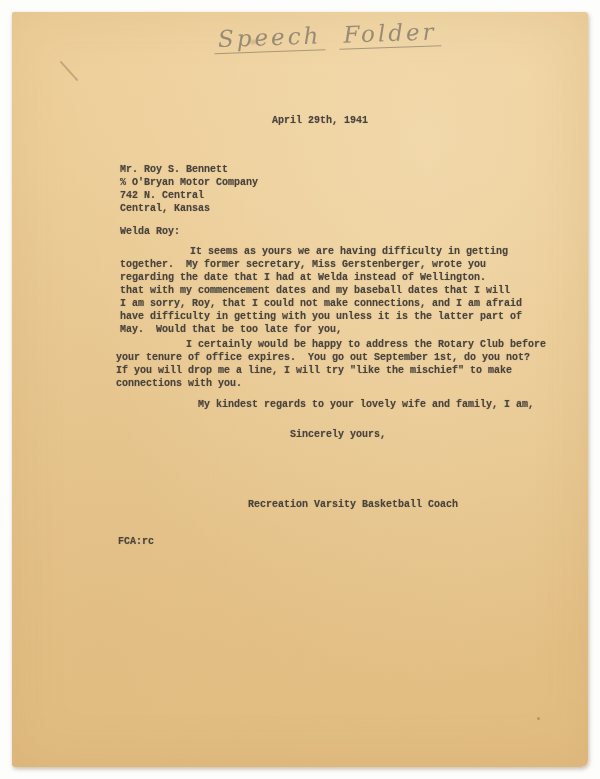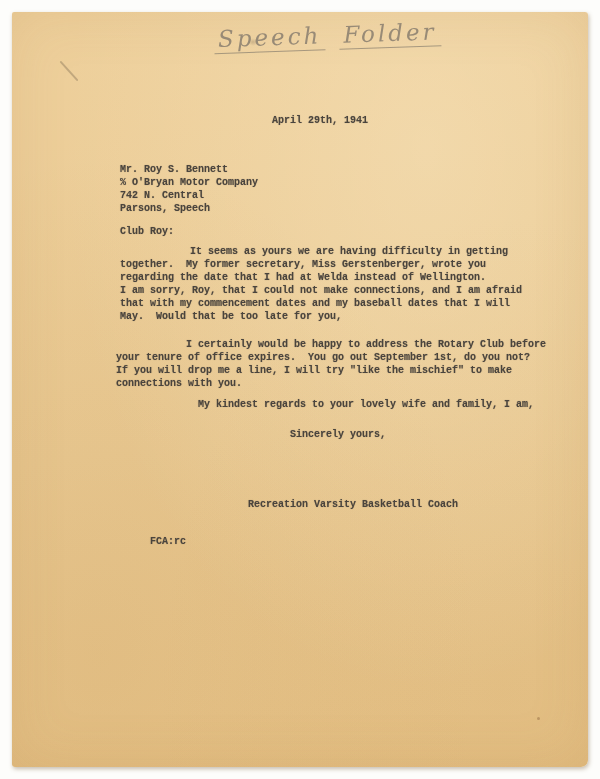--- a/index.html
+++ b/index.html
@@ -89,43 +89,44 @@
     <div class="annotation">
       <span class="hw-word">Speech</span><span class="hw-word">Folder</span>
     </div>
 
     <div class="tline" style="left:260px; top:102px;">April 29th, 1941</div>
 
     <div class="block" style="left:108px; top:151px;">
       <div class="tline">Mr. Roy S. Bennett</div>
       <div class="tline">% O'Bryan Motor Company</div>
       <div class="tline">742 N. Central</div>
-      <div class="tline">Parsons, Speech</div>
+      <div class="tline">Central, Kansas</div>
     </div>
 
-    <div class="tline" style="left:108px; top:213px;">Club Roy:</div>
+    <div class="tline" style="left:108px; top:213px;">Welda Roy:</div>
 
     <div class="block" style="left:108px; top:233px;">
       <div class="tline indent">It seems as yours we are having difficulty in getting</div>
       <div class="tline">together.  My former secretary, Miss Gerstenberger, wrote you</div>
       <div class="tline">regarding the date that I had at Welda instead of Wellington.</div>
+      <div class="tline">that with my commencement dates and my baseball dates that I will</div>
       <div class="tline">I am sorry, Roy, that I could not make connections, and I am afraid</div>
-      <div class="tline">that with my commencement dates and my baseball dates that I will</div>
+      <div class="tline">have difficulty in getting with you unless it is the latter part of</div>
       <div class="tline">May.  Would that be too late for you,</div>
     </div>
 
     <div class="block" style="left:104px; top:326px;">
       <div class="tline indent">I certainly would be happy to address the Rotary Club before</div>
       <div class="tline">your tenure of office expires.  You go out September 1st, do you not?</div>
       <div class="tline">If you will drop me a line, I will try "like the mischief" to make</div>
       <div class="tline">connections with you.</div>
     </div>
 
     <div class="tline indent" style="left:116px; top:386px;">My kindest regards to your lovely wife and family, I am,</div>
 
     <div class="tline" style="left:278px; top:416px;">Sincerely yours,</div>
 
     <div class="tline" style="left:236px; top:486px;">Recreation Varsity Basketball Coach</div>
 
-    <div class="tline" style="left:106px; top:523px;margin-left:32px;">FCA:rc</div>
+    <div class="tline" style="left:106px; top:523px;">FCA:rc</div>
 
   </div>
 </div>
 
 </body></html>

